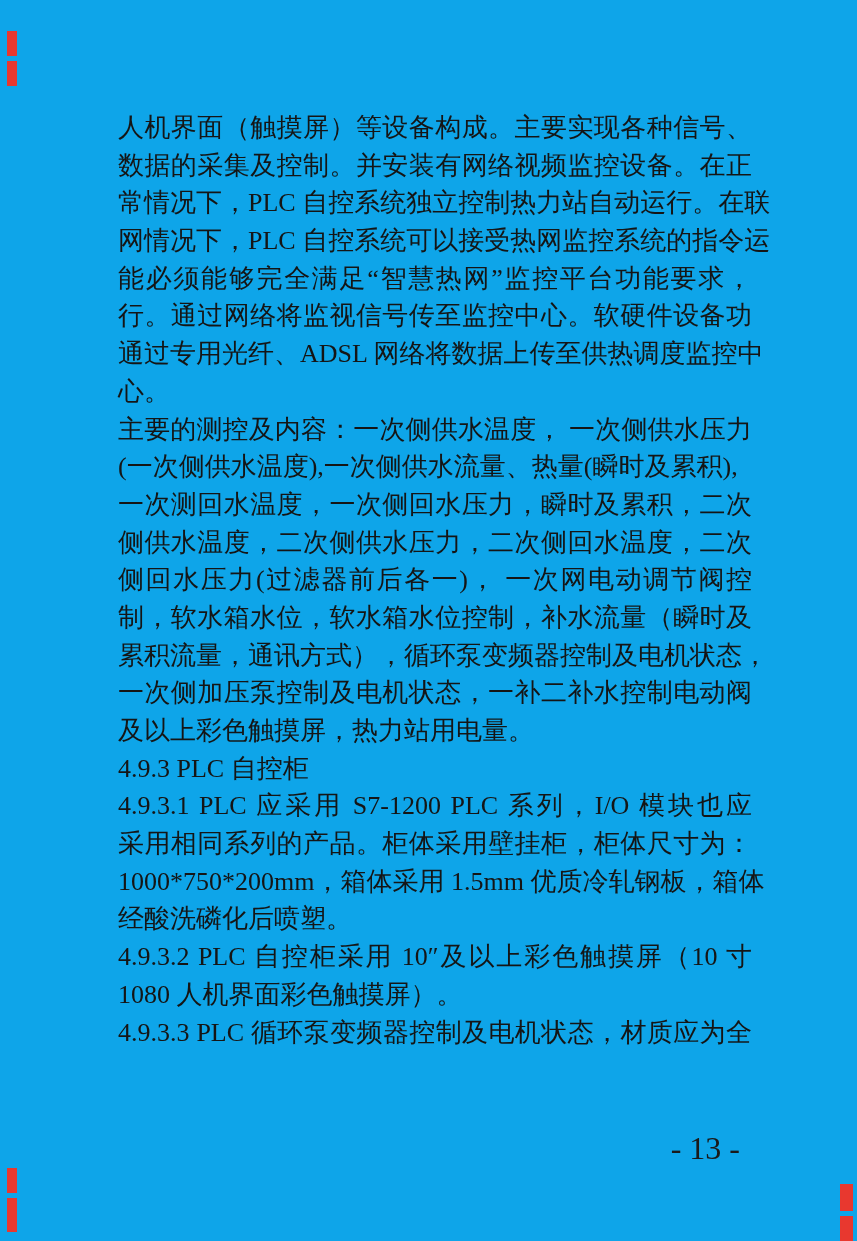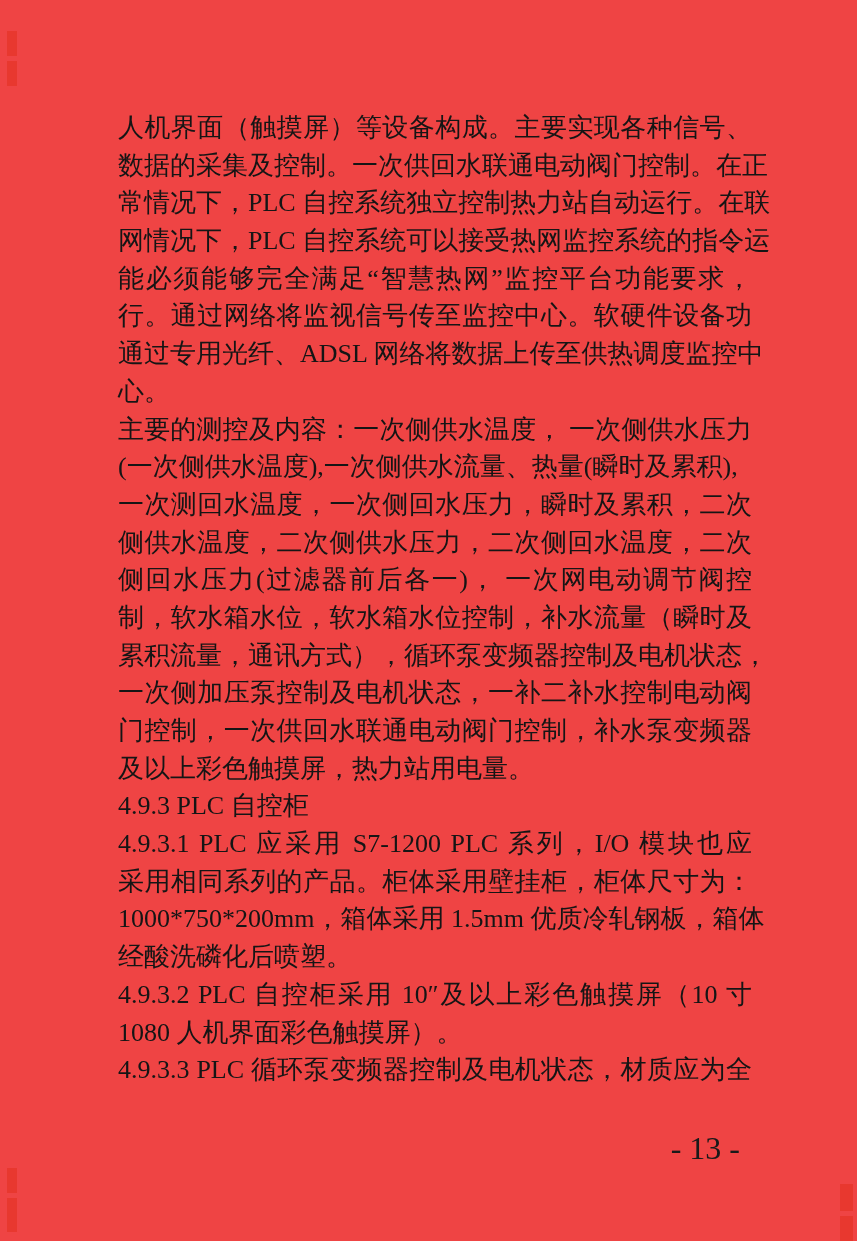--- a/index.html
+++ b/index.html
@@ -52,47 +52,46 @@
   .mark-tl-1 { left: 7px;  top: 31px;   width: 10px; height: 25px; }
   .mark-tl-2 { left: 7px;  top: 61px;   width: 10px; height: 25px; }
   .mark-bl-1 { left: 7px;  top: 1168px; width: 10px; height: 25px; }
   .mark-bl-2 { left: 7px;  top: 1198px; width: 10px; height: 34px; }
   .mark-br-1 { left: 840px; top: 1184px; width: 13px; height: 27px; }
   .mark-br-2 { left: 840px; top: 1216px; width: 13px; height: 25px; }
 </style>
 </head>
 <body>
 
-<div class="page" style="background: #ef4444;">
+<div class="page" style="background: #0ea5e9;">
 
   <span class="red-mark mark-tl-1" style="background: rgb(232, 56, 47);"></span>
   <span class="red-mark mark-tl-2" style="background: rgb(232, 56, 47);"></span>
   <span class="red-mark mark-bl-1" style="background: rgb(232, 56, 47);"></span>
   <span class="red-mark mark-bl-2" style="background: rgb(232, 56, 47);"></span>
   <span class="red-mark mark-br-1" style="background: rgb(232, 56, 47);"></span>
   <span class="red-mark mark-br-2" style="background: rgb(232, 56, 47);"></span>
 
   <div class="text-block" id="text-block" style="color: rgb(21, 21, 21);">
       <div class="line">人机界面（触摸屏）等设备构成。主要实现各种信号、</div>
-      <div class="line">数据的采集及控制。一次供回水联通电动阀门控制。在正</div>
+      <div class="line">数据的采集及控制。并安装有网络视频监控设备。在正</div>
       <div class="line">常情况下，PLC 自控系统独立控制热力站自动运行。在联</div>
       <div class="line">网情况下，PLC 自控系统可以接受热网监控系统的指令运</div>
       <div class="line">能必须能够完全满足“智慧热网”监控平台功能要求，</div>
       <div class="line">行。通过网络将监视信号传至监控中心。软硬件设备功</div>
       <div class="line">通过专用光纤、ADSL 网络将数据上传至供热调度监控中</div>
       <div class="line short">心。</div>
       <div class="line">主要的测控及内容：一次侧供水温度，  一次侧供水压力</div>
       <div class="line short">(一次侧供水温度),一次侧供水流量、热量(瞬时及累积),</div>
       <div class="line">一次测回水温度，一次侧回水压力，瞬时及累积，二次</div>
       <div class="line">侧供水温度，二次侧供水压力，二次侧回水温度，二次</div>
       <div class="line">侧回水压力(过滤器前后各一)，  一次网电动调节阀控</div>
       <div class="line">制，软水箱水位，软水箱水位控制，补水流量（瞬时及</div>
       <div class="line">累积流量，通讯方式），循环泵变频器控制及电机状态，</div>
       <div class="line">一次侧加压泵控制及电机状态，一补二补水控制电动阀</div>
-      <div class="line">门控制，一次供回水联通电动阀门控制，补水泵变频器</div>
       <div class="line short">及以上彩色触摸屏，热力站用电量。</div>
       <div class="line short">4.9.3 PLC 自控柜</div>
       <div class="line">4.9.3.1 PLC 应采用 S7-1200  PLC 系列，I/O 模块也应</div>
       <div class="line">采用相同系列的产品。柜体采用壁挂柜，柜体尺寸为：</div>
       <div class="line">1000*750*200mm，箱体采用 1.5mm 优质冷轧钢板，箱体</div>
       <div class="line short">经酸洗磷化后喷塑。</div>
       <div class="line">4.9.3.2 PLC 自控柜采用 10″及以上彩色触摸屏（10 寸</div>
       <div class="line short">1080 人机界面彩色触摸屏）。</div>
       <div class="line">4.9.3.3 PLC 循环泵变频器控制及电机状态，材质应为全</div>
     </div>

